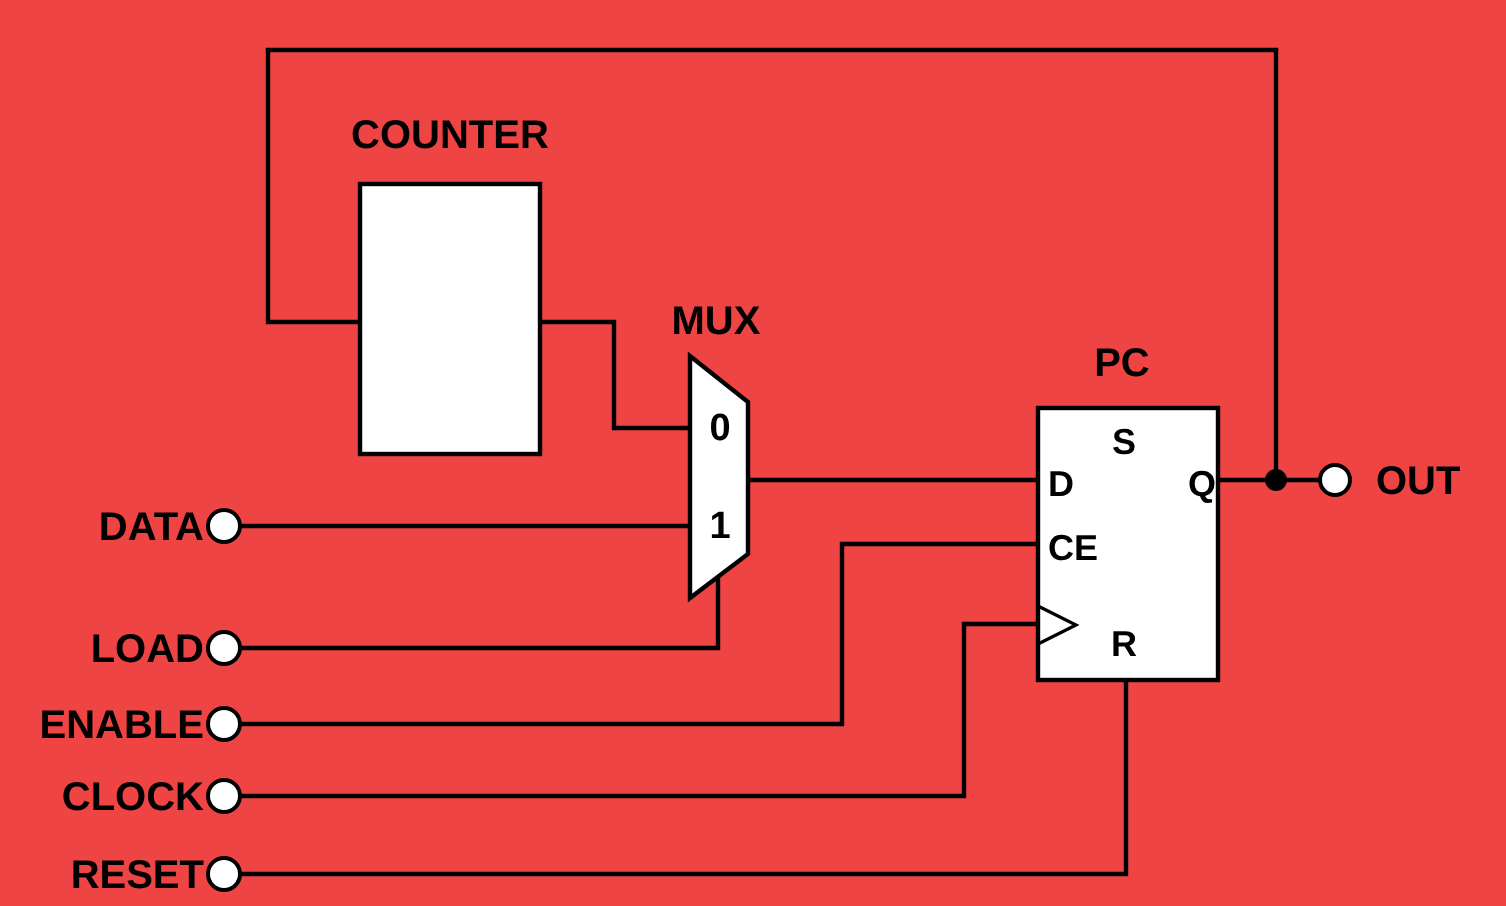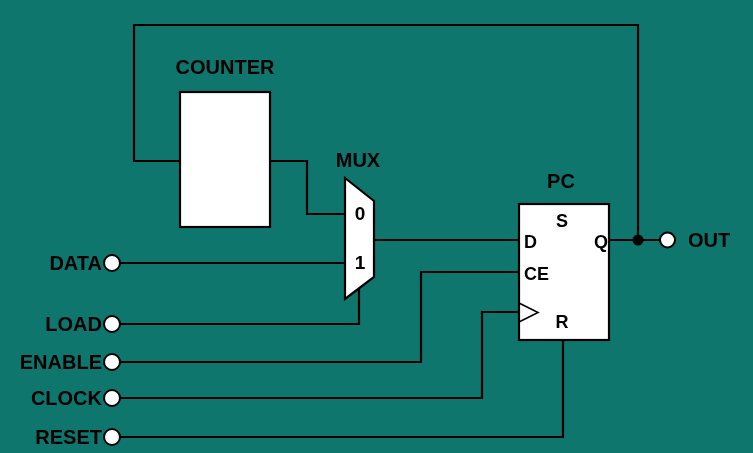--- a/index.html
+++ b/index.html
@@ -4,21 +4,21 @@
 <style>
   html, body {
     margin: 0;
     padding: 0;
     background: #ffffff;
   }
   .canvas {
     position: relative;
     width: 753px;
     height: 453px;
-    background: #0f766e;
+    background: #ef4444;
     font-family: "Liberation Sans", sans-serif;
   }
   svg { display: block; }
   .wire {
     fill: none;
     stroke: #000000;
     stroke-width: 2.2;
     stroke-linejoin: miter;
     stroke-linecap: butt;
   }

